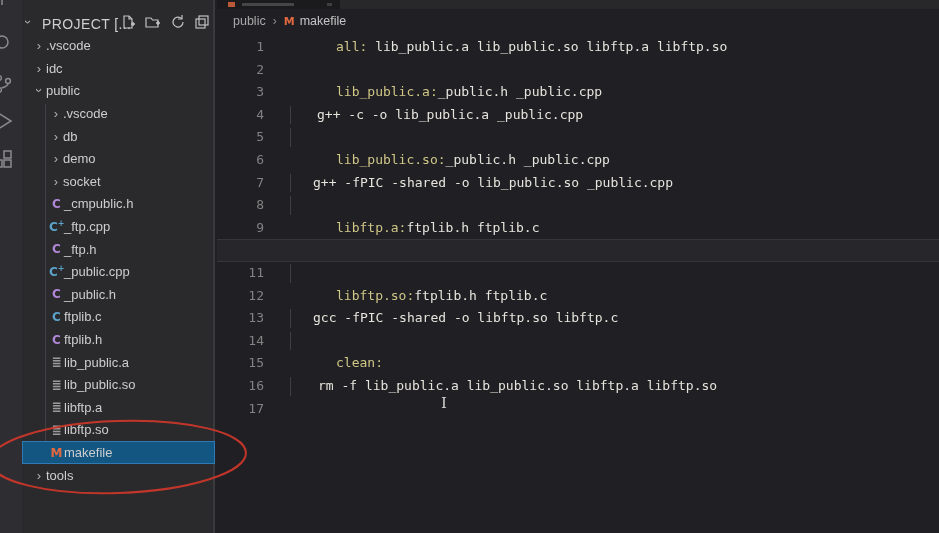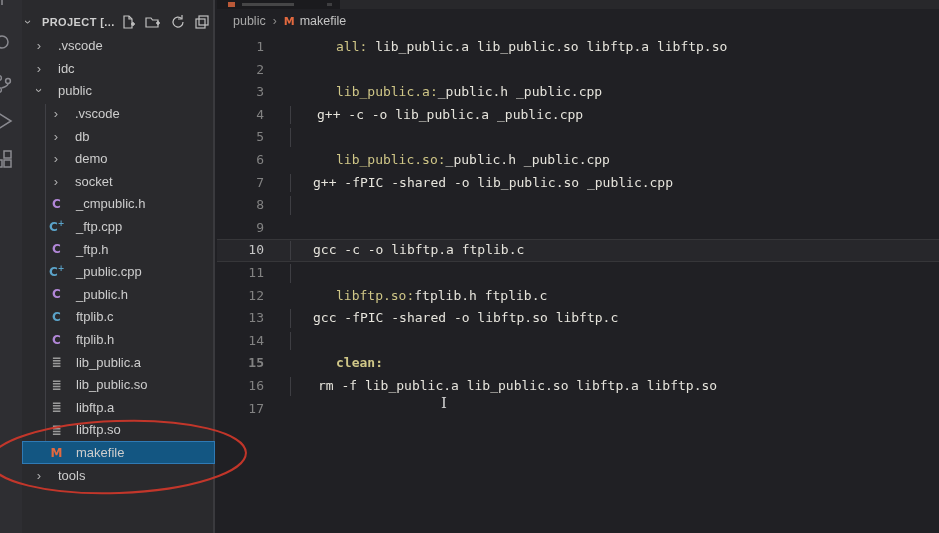--- a/index.html
+++ b/index.html
@@ -22,37 +22,37 @@
   
   #sidebar {
     position:absolute; left:22px; top:0; width:193px; height:533px;
     background:var(--c-sidebar-bg,#2a2a2d);
     border-right:2px solid #3a3a3e; z-index:2;
   }
   #sidebar-header { position:absolute; top:12px; left:0; width:100%; height:22px; }
   #sidebar-title-chevron { position:absolute; left:4px; top:3px; color:#b5b5b5; font-size:12px; transform:rotate(90deg); display:inline-block; }
   #sidebar-title {
     position:absolute; left:20px; top:4px;
-    font-size:11px; font-weight:bold; letter-spacing:0.4px; color:#cfcfcf; white-space:nowrap;
+    font-size:14px; font-weight:normal; letter-spacing:0.4px; color:#cfcfcf; white-space:nowrap;
   }
   .sh-action { position:absolute; top:2px; width:18px; height:18px; cursor:pointer; }
   .sh-action svg { width:16px; height:16px; stroke:#c2c2c2; fill:none; stroke-width:1.2; }
 
   #tree { position:absolute; top:0; left:0; right:0; bottom:0; }
   .tree-item {
     position:absolute; left:0; width:193px; height:22.6px;
     display:flex; align-items:center; font-size:13px; color:#cdcdcd;
     white-space:nowrap; cursor:pointer;
   }
   .tree-item.sel { background:var(--c-sel-bg,#135682); outline:1px solid var(--c-sel-border,#2f7ab5); outline-offset:-1px; }
   .twisty { width:14px; text-align:center; color:#b0b0b0; font-size:13px; flex:none; }
   .twisty.open { transform:rotate(90deg); }
   .fi { width:15px; flex:none; text-align:center; font-weight:bold; font-size:12px; font-family:"DejaVu Sans", sans-serif; }
   .fi sup { font-size:8px; }
-  .tree-label { margin-left:12px; }
+  .tree-label { margin-left:0; }
   #tree-guide { position:absolute; left:23px; top:104px; height:360px; width:1px; background:#404045; }
 
   
   #editor { position:absolute; left:217px; top:0; right:0; height:533px; background:var(--c-editor-bg,#202024); z-index:1; }
   #tab-strip { position:absolute; top:0; left:0; right:0; height:9px; background:#28282b; }
   #tab-active { position:absolute; top:0; left:0; width:123px; height:9px; background:#1b1b1e; }
   .tab-frag-m { position:absolute; left:11px; top:2px; width:7px; height:5px; background:var(--c-makefile,#e2693f); opacity:.8; }
   .tab-frag-t { position:absolute; left:25px; top:3px; width:52px; height:3px; background:#6a6a6a; opacity:.55; }
   .tab-frag-x { position:absolute; left:110px; top:3px; width:5px; height:3px; background:#6a6a6a; opacity:.45; }
 
@@ -260,45 +260,41 @@
         <span class="ln">7</span>
         <span class="ind-guide"></span>
         <span class="code" style="padding-left:21px"><span class="tok-plain">g++ -fPIC -shared -o lib_public.so _public.cpp</span></span>
       </div>
       <div class="code-line" style="top: 194.2px;">
         <span class="ln">8</span>
         <span class="ind-guide"></span>
       </div>
       <div class="code-line" style="top: 216.8px;">
         <span class="ln">9</span>
+        <span class="code" style="padding-left:0px"><span class="tok-target">libftp.a:</span><span class="tok-plain">ftplib.h ftplib.c</span></span>
       </div>
       <div id="current-line-hl" style="top: 239.4px;"></div>
-      <div class="code-line cur" style="top: 239.4px;">
-        <span class="ln">10</span>
-        <span class="ind-guide"></span>
-        <span class="code" style="padding-left:21px"><span class="tok-plain">gcc -c -o libftp.a ftplib.c</span></span>
-      </div>
       <div class="code-line" style="top: 262px;">
         <span class="ln">11</span>
         <span class="ind-guide"></span>
       </div>
       <div class="code-line" style="top: 284.6px;">
         <span class="ln">12</span>
         <span class="code" style="padding-left:0px"><span class="tok-target">libftp.so:</span><span class="tok-plain">ftplib.h ftplib.c</span></span>
       </div>
       <div class="code-line" style="top: 307.2px;">
         <span class="ln">13</span>
         <span class="ind-guide"></span>
         <span class="code" style="padding-left:21px"><span class="tok-plain">gcc -fPIC -shared -o libftp.so libftp.c</span></span>
       </div>
       <div class="code-line" style="top: 329.8px;">
         <span class="ln">14</span>
         <span class="ind-guide"></span>
       </div>
-      <div class="code-line" style="top: 352.4px; font-weight: bold;">
+      <div class="code-line" style="top: 352.4px;">
         <span class="ln">15</span>
         <span class="code" style="padding-left:0px"><span class="tok-target">clean:</span></span>
       </div>
       <div class="code-line" style="top: 375px;">
         <span class="ln">16</span>
         <span class="ind-guide"></span>
         <span class="code" style="padding-left:26px"><span class="tok-plain">rm -f lib_public.a lib_public.so libftp.a libftp.so</span></span>
       </div>
       <div class="code-line" style="top: 397.6px;">
         <span class="ln">17</span>

